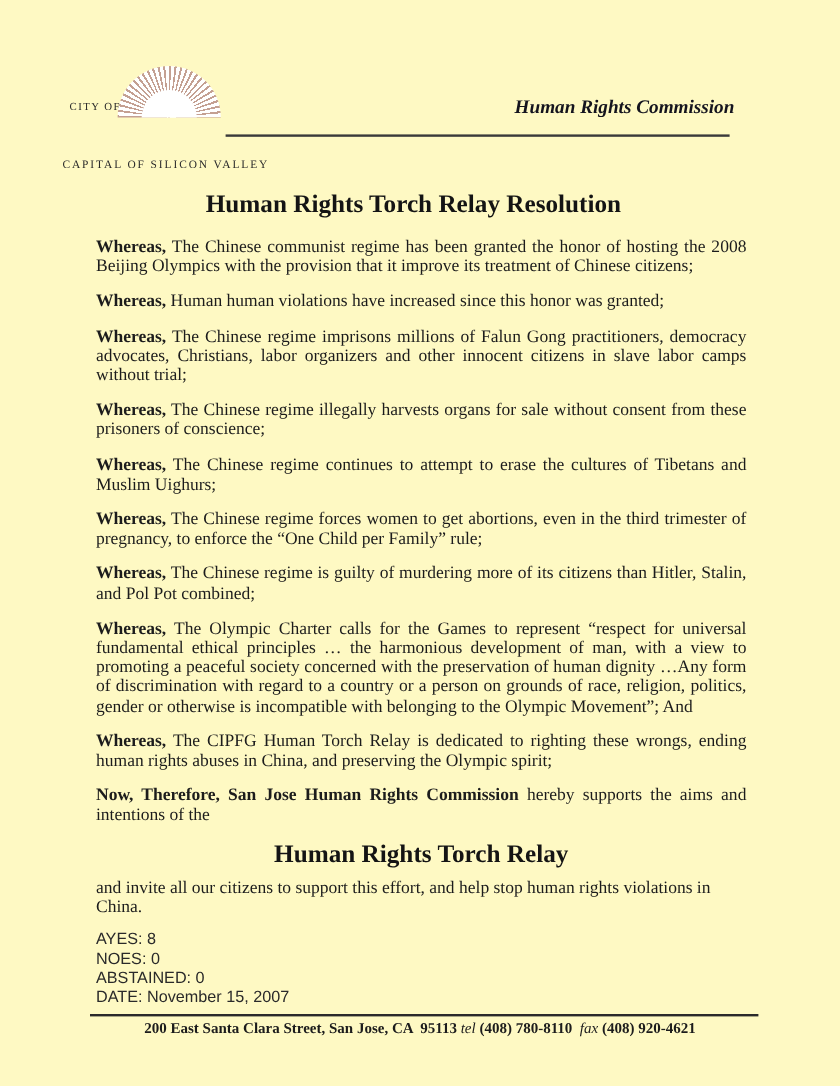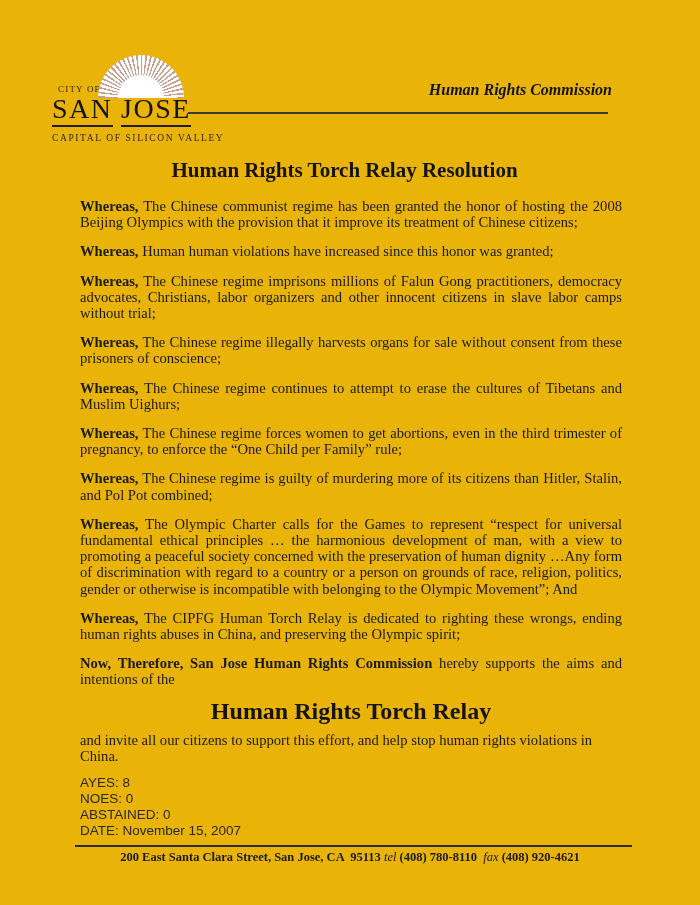--- a/index.html
+++ b/index.html
@@ -1,20 +1,20 @@
 <!DOCTYPE html>
 <html><head>
 <meta charset="utf-8">
 <style>
   html,body { margin:0; padding:0; background:#e8e8e8; }
   .page {
     position:relative;
     width:700px; height:905px;
     margin:0 auto;
-    background:#eab308;
+    background:#fef9c3;
     color:#1c1c1c;
     font-family:"Liberation Serif", serif;
     overflow:hidden;
   }
 
   
   .masthead { position:absolute; top:57px; left:52px; right:78px; height:85px; }
   .logo { position:absolute; left:0; top:0; width:150px; height:85px; }
   .sunburst {
     position:absolute; left:46px; top:-2px; width:86px; height:43px;
@@ -55,21 +55,21 @@
   }
   .body {
     margin:15px 78px 0 80px;
     font-size:14.6px; line-height:16.2px;
     text-align:justify;
   }
   .body p { margin:0 0 13px 0; }
   .body b.lead { font-weight:bold; }
   .subtitle {
     margin:15px 0 13px 0; padding:0;
-    text-align:center; font-size:24px; font-weight:bold; color:#141414;
+    text-align:center; font-size:21px; font-weight:bold; color:#141414;
   }
   .closing { text-align:left !important; margin-bottom:11px !important; }
   .votes {
     font-family:"Liberation Sans", sans-serif;
     font-size:13.5px; line-height:15.8px; color:#2a2a2a;
     text-align:left;
   }
 
   
   .footer-rule {
@@ -85,21 +85,20 @@
 </style>
 </head>
 <body>
 
 <div class="page">
 
   <header class="masthead">
     <div class="logo">
       <div class="sunburst"></div>
       <div class="cityof">CITY OF</div>
-      <div class="sanjose"><span class="word">SAN</span> <span class="word">JOSE</span></div>
       <div class="tagline">CAPITAL OF SILICON VALLEY</div>
     </div>
     <div class="dept">Human Rights Commission</div>
     <div class="head-rule"></div>
   </header>
 
   <h1 class="doc-title">Human Rights Torch Relay Resolution</h1>
 
   <main class="body">
     <p><b class="lead">Whereas,</b> <span>The Chinese communist regime has been granted the honor of hosting the 2008 Beijing Olympics with the provision that it improve its treatment of Chinese citizens;</span></p>

